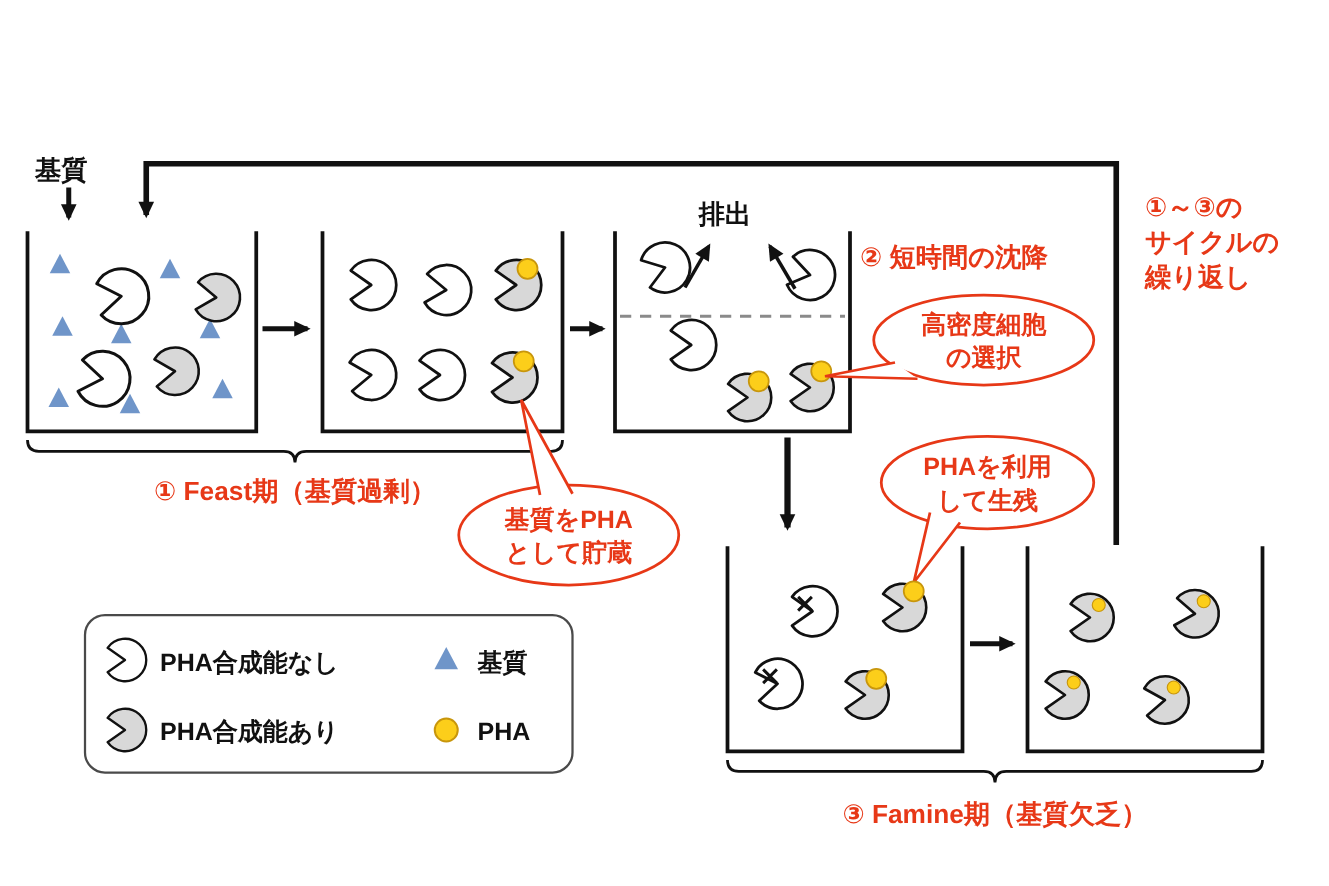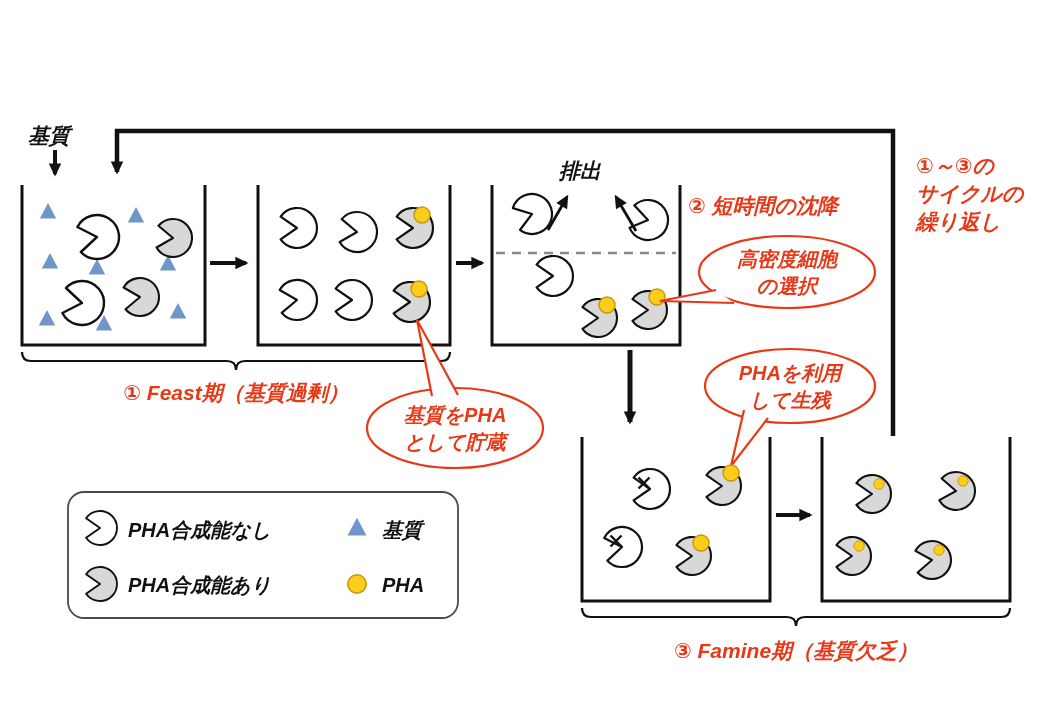--- a/index.html
+++ b/index.html
@@ -1,16 +1,16 @@
 <!DOCTYPE html>
 <html><head>
 <meta charset="utf-8">
 <style>
   html,body{margin:0;padding:0;background:#fff;}
-  .canvas{position:relative;width:1063px;height:709px;background:#ffffff;overflow:hidden;font-style:italic;}
+  .canvas{position:relative;width:1063px;height:709px;background:#ffffff;overflow:hidden;}
   svg{position:absolute;left:0;top:0;}
   svg text{font-family:"Liberation Sans","DejaVu Sans",sans-serif;}
   .tb{fill:#111;font-size:21px;font-weight:700;}
   .tr{fill:#e73817;font-size:21px;font-weight:600;}
   .trs{fill:#e73817;font-size:20px;font-weight:600;}
   .tl{fill:#111;font-size:20px;font-weight:600;}
   .cw{fill:#ffffff;stroke:#111;stroke-width:2.2;stroke-linejoin:round;}
   .cg{fill:#d8d8d8;stroke:#111;stroke-width:2.2;stroke-linejoin:round;}
   .tank{fill:none;stroke:#111;stroke-width:3;}
   .flow{stroke:#111;fill:none;}

